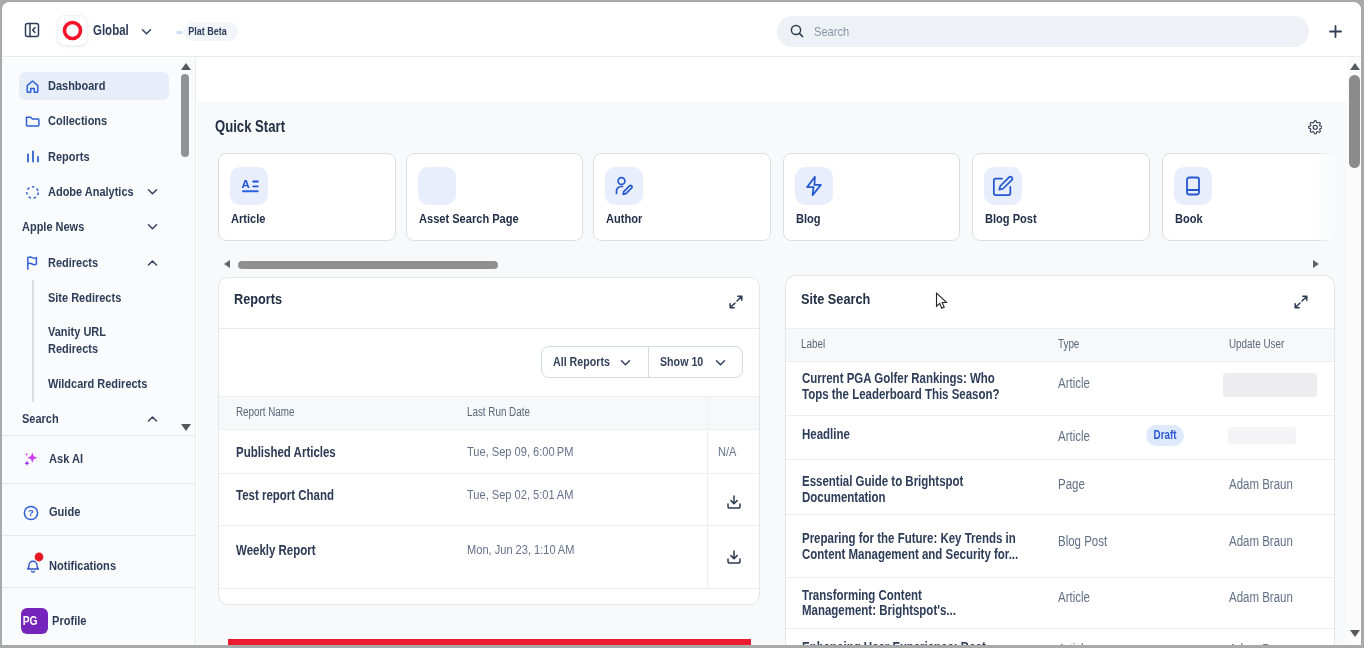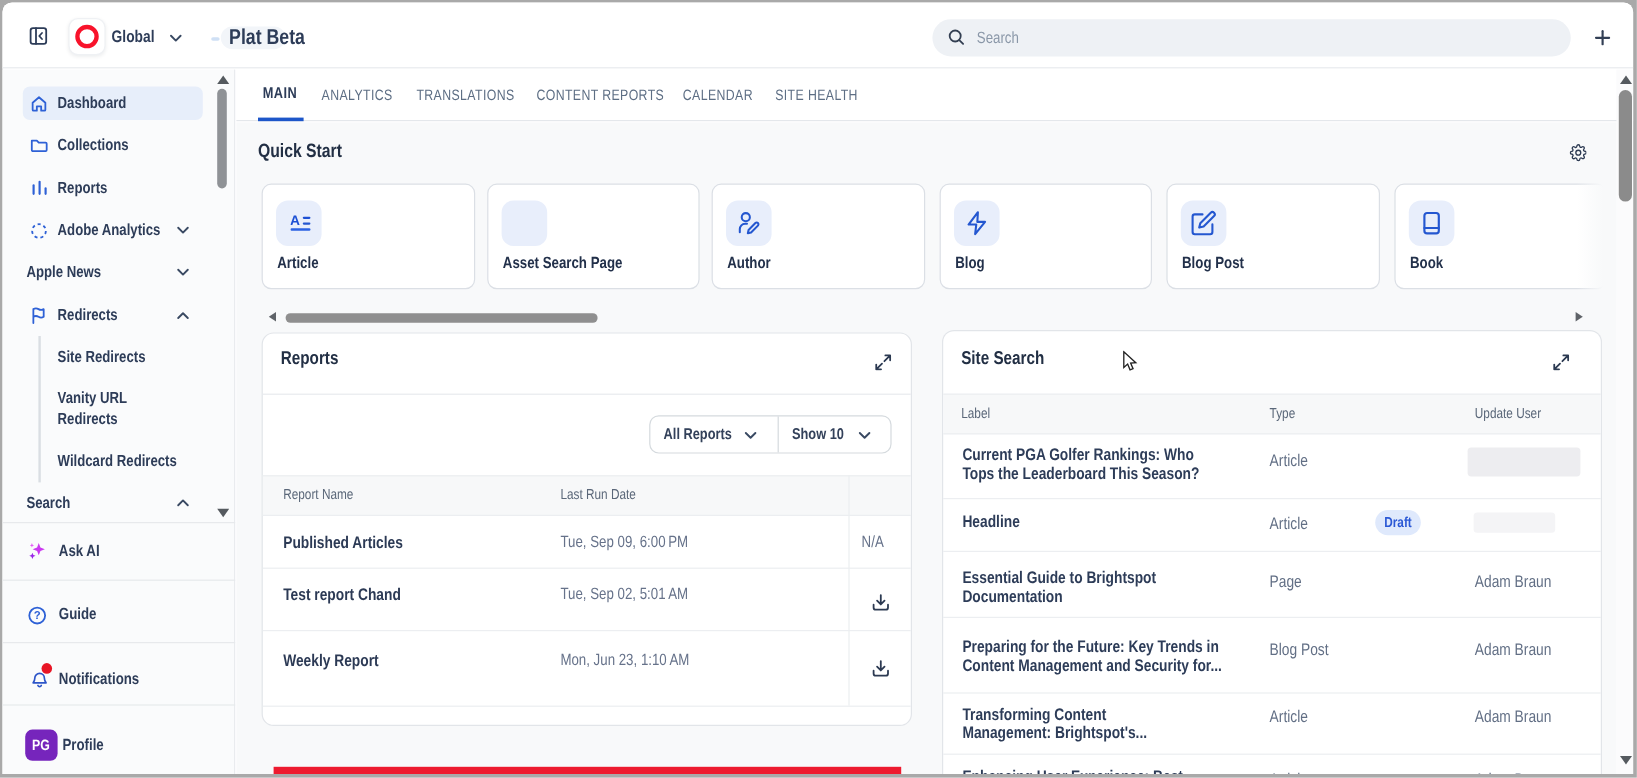--- a/index.html
+++ b/index.html
@@ -38,21 +38,21 @@
   </svg>
   <div class="abs" style="left:55px;top:13px;width:31px;height:31px;background:#fff;border:1px solid #eff1f4;border-radius:8px;box-shadow:0 1px 3px rgba(40,50,70,.08);"></div>
   <svg class="abs" style="left:59px;top:17px" width="23" height="23" viewBox="0 0 23 23">
     <circle cx="11.5" cy="11.5" r="8" fill="none" stroke="#f8132b" stroke-width="3.6"></circle>
   </svg>
   <div class="abs cx" style="left:91px;top:20.5px;font-size:14px;font-weight:bold;color:#2d3c58;line-height:15px;">Global</div>
   <svg class="abs" style="left:139px;top:26px" width="11" height="8" viewBox="0 0 11 8" fill="none" stroke="#3a4a63" stroke-width="1.6" stroke-linecap="round" stroke-linejoin="round">
         <path d="M1.5 1.8 L5.5 5.8 L9.5 1.8"></path>
       </svg>
   <div class="abs" style="left:174px;top:28.5px;width:7px;height:3px;border-radius:2px;background:#cfe0f5;"></div>
-  <div class="abs" style="left:182px;top:20px;width:54px;height:19px;background:#f2f5f9;border-radius:10px;text-align:left;line-height:19px;font-size:18px;font-weight:bold;color:#2d3c58;"><span class="cxc">Plat Beta</span></div>
+  <div class="abs" style="left:182px;top:20px;width:54px;height:19px;background:#f2f5f9;border-radius:10px;text-align:left;line-height:19px;font-size:11px;font-weight:bold;color:#2d3c58;"><span class="cxc">Plat Beta</span></div>
   <div class="abs" style="left:775px;top:14px;width:532px;height:31px;background:#eef1f5;border-radius:16px;"></div>
   <svg class="abs" style="left:788px;top:22px" width="14" height="14" viewBox="0 0 14 14" fill="none" stroke="#333f52" stroke-width="1.5" stroke-linecap="round">
         <circle cx="6" cy="6" r="4.6"></circle>
         <line x1="9.4" y1="9.4" x2="12.6" y2="12.6"></line>
       </svg>
   <div class="abs cx" style="left:812px;top:23px;font-size:13.5px;color:#8a97a8;line-height:14px;">Search</div>
   <svg class="abs" style="left:1327px;top:23px" width="13" height="13" viewBox="0 0 13 13" stroke="#323f55" stroke-width="1.8" stroke-linecap="round">
         <line x1="6.5" y1="1" x2="6.5" y2="12"></line>
         <line x1="1" y1="6.5" x2="12" y2="6.5"></line>
       </svg>
@@ -120,33 +120,24 @@
   <div class="abs" style="left:0;top:477px;width:194px;border-top:1px solid #e7e9ec;"></div>
   <svg class="abs" style="left:23px;top:499px" width="16" height="17" viewBox="0 0 16 17" fill="none" stroke="#2d55c8" stroke-width="1.4" stroke-linecap="round" stroke-linejoin="round">
     <path d="M13.4 12 H2.6 c1-1.1 1.4-2.1 1.4-3.7 0-2.3 1.7-4.1 4-4.1 s4 1.8 4 4.1 c0 1.6 0.4 2.6 1.4 3.7 Z"></path>
     <path d="M6.6 14.2 a1.5 1.5 0 0 0 2.8 0"></path>
   </svg>
   <svg class="abs" style="left:32px;top:493.5px" width="10" height="10" viewBox="0 0 10 10">
         <circle cx="5" cy="5" r="4.4" fill="#e81525"></circle>
       </svg>
   <div class="abs navtxt cx" style="left:46.5px;top:500.5px;font-size:13.5px;">Notifications</div>
   <div class="abs" style="left:0;top:529px;width:194px;border-top:1px solid #e7e9ec;"></div>
-  <div class="abs" style="left:19px;top:549.5px;width:26.5px;height:26.5px;background:#7625bc;border-radius:6px;text-align:center;line-height:26.5px;font-size:12.5px;font-weight:bold;color:#fff;"><span class="cxc">PG</span></div>
+  <div class="abs" style="left:19px;top:549.5px;width:26.5px;height:26.5px;background:#7625bc;border-radius:6px;text-align:left;line-height:26.5px;font-size:12.5px;font-weight:bold;color:#fff;"><span class="cxc">PG</span></div>
   <div class="abs navtxt cx" style="left:50px;top:555.5px;font-size:13.5px;">Profile</div>
 </div>
 
-<div class="abs" style="left:195px;top:56px;width:1164px;height:43px;background:#fff;border-bottom:1px solid #e4e7eb;">
-  <div class="abs tab cx" style="top:14px;left:21.5px;font-weight:bold;color:#2d3c58;font-size:13px;">MAIN</div>
-  <div class="abs tab cx" style="top:14.5px;left:71px;">ANALYTICS</div>
-  <div class="abs tab cx" style="top:14.5px;left:149.5px;">TRANSLATIONS</div>
-  <div class="abs tab cx" style="top:14.5px;left:249.5px;">CONTENT REPORTS</div>
-  <div class="abs tab cx" style="top:14.5px;left:371.5px;">CALENDAR</div>
-  <div class="abs tab cx" style="top:14.5px;left:448.5px;">SITE HEALTH</div>
-  <div class="abs" style="top:39.5px;left:18.4px;width:37.8px;height:3px;background:#1d56c9;"></div>
-</div>
 
 <div class="abs" id="content" style="left:195px;top:100px;width:1150px;height:545px;background:#f8f9fa;overflow:hidden;">
   <div class="abs cx" style="left:17.5px;top:16px;font-size:16px;font-weight:bold;color:#222f44;line-height:17px;">Quick Start</div>
   <svg class="abs" style="left:1110.5px;top:18px" width="14.5" height="14.5" viewBox="0 0 24 24" fill="none" stroke="#2c3a52" stroke-width="1.8" stroke-linecap="round" stroke-linejoin="round">
         <circle cx="12" cy="12" r="3.4"></circle>
         <path d="M19.4 15a1.65 1.65 0 0 0 .33 1.82l.06.06a2 2 0 0 1 0 2.83 2 2 0 0 1-2.83 0l-.06-.06a1.65 1.65 0 0 0-1.82-.33 1.65 1.65 0 0 0-1 1.51V21a2 2 0 0 1-2 2 2 2 0 0 1-2-2v-.09A1.65 1.65 0 0 0 9 19.4a1.65 1.65 0 0 0-1.82.33l-.06.06a2 2 0 0 1-2.83 0 2 2 0 0 1 0-2.83l.06-.06a1.65 1.65 0 0 0 .33-1.82 1.65 1.65 0 0 0-1.51-1H3a2 2 0 0 1-2-2 2 2 0 0 1 2-2h.09A1.65 1.65 0 0 0 4.6 9a1.65 1.65 0 0 0-.33-1.82l-.06-.06a2 2 0 0 1 0-2.83 2 2 0 0 1 2.83 0l.06.06a1.65 1.65 0 0 0 1.82.33H9a1.65 1.65 0 0 0 1-1.51V3a2 2 0 0 1 2-2 2 2 0 0 1 2 2v.09a1.65 1.65 0 0 0 1 1.51 1.65 1.65 0 0 0 1.82-.33l.06-.06a2 2 0 0 1 2.83 0 2 2 0 0 1 0 2.83l-.06.06a1.65 1.65 0 0 0-.33 1.82V9a1.65 1.65 0 0 0 1.51 1H21a2 2 0 0 1 2 2 2 2 0 0 1-2 2h-.09a1.65 1.65 0 0 0-1.51 1z"></path>
       </svg>
 
   <div class="abs card" style="left:21px;top:51.4px;"></div>
   <div class="abs card" style="left:208.5px;top:51.4px;"></div>

